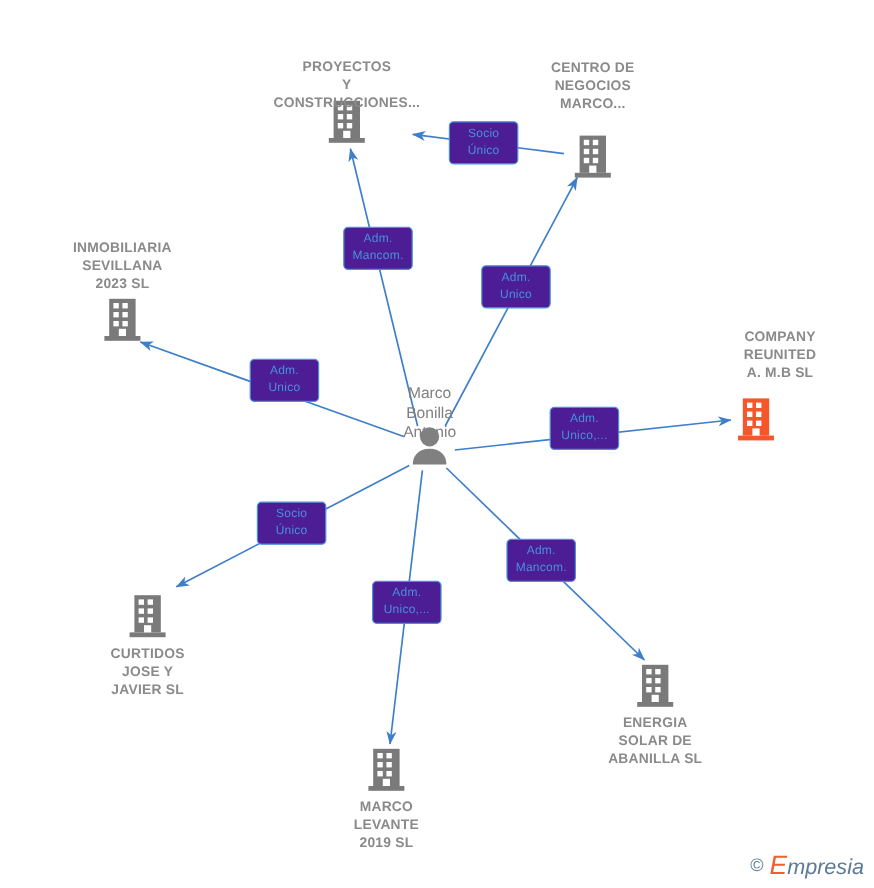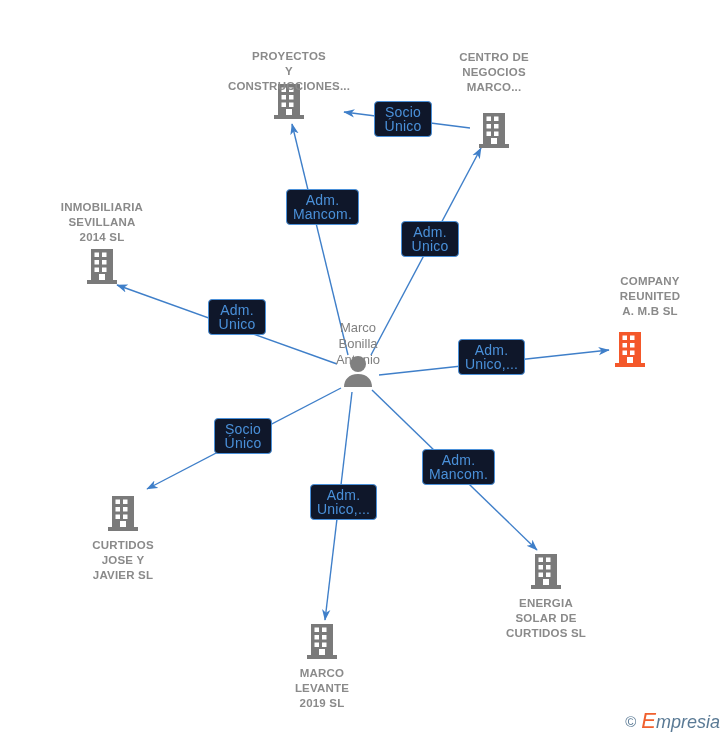--- a/index.html
+++ b/index.html
@@ -51,23 +51,23 @@
     letter-spacing: 0;
   }
   .node-icon {
     display: block;
     margin: 0 auto;
   }
   .edge-label {
     position: absolute;
     border: 1.2px solid #4a90d9;
     border-radius: 4px;
-    background: #0f172a;
+    background: #4c1d95;
     color: #4a90d9;
-    font-size: 14px;
+    font-size: 10px;
     line-height: 14px;
     text-align: center;
     padding: 3px 6px;
     box-sizing: border-box;
     white-space: pre-line;
     letter-spacing: 0.2px;
   }
   .watermark {
     position: absolute;
     right: 8px;
@@ -162,21 +162,21 @@
           <rect x="9.5" y="13" width="4.5" height="4.5" fill="#ffffff"></rect>
           <rect x="17" y="13" width="4.5" height="4.5" fill="#ffffff"></rect>
           <rect x="9.5" y="20.5" width="4.5" height="4.5" fill="#ffffff"></rect>
           <rect x="17" y="20.5" width="4.5" height="4.5" fill="#ffffff"></rect>
           <rect x="14" y="27" width="6" height="6" fill="#ffffff"></rect>
         </svg>
       </div>
       <div class="node" style="left: 22px; top: 200px; width: 160px;">
         <div class="node-label">INMOBILIARIA
 SEVILLANA
-2014  SL</div>
+2023  SL</div>
       </div>
       <div class="node" style="left: 613px; top: 330px; width: 34px; height: 38px;">
         <svg class="node-icon" width="34" height="38" viewBox="0 0 34 38">
           <rect x="6" y="2" width="22" height="31" fill="#f4582a"></rect>
           <rect x="2" y="33" width="30" height="4" fill="#f4582a"></rect>
           <rect x="9.5" y="5.5" width="4.5" height="4.5" fill="#ffffff"></rect>
           <rect x="17" y="5.5" width="4.5" height="4.5" fill="#ffffff"></rect>
           <rect x="9.5" y="13" width="4.5" height="4.5" fill="#ffffff"></rect>
           <rect x="17" y="13" width="4.5" height="4.5" fill="#ffffff"></rect>
           <rect x="9.5" y="20.5" width="4.5" height="4.5" fill="#ffffff"></rect>
@@ -234,21 +234,21 @@
           <rect x="9.5" y="13" width="4.5" height="4.5" fill="#ffffff"></rect>
           <rect x="17" y="13" width="4.5" height="4.5" fill="#ffffff"></rect>
           <rect x="9.5" y="20.5" width="4.5" height="4.5" fill="#ffffff"></rect>
           <rect x="17" y="20.5" width="4.5" height="4.5" fill="#ffffff"></rect>
           <rect x="14" y="27" width="6" height="6" fill="#ffffff"></rect>
         </svg>
       </div>
       <div class="node" style="left: 466px; top: 596px; width: 160px;">
         <div class="node-label">ENERGIA
 SOLAR DE
-CURTIDOS  SL</div>
+ABANILLA  SL</div>
       </div>
       <div class="node" style="left: 342px; top: 355px; width: 32px; height: 34px;">
         <svg class="node-icon" width="32" height="34" viewBox="0 0 32 34">
           <circle cx="16" cy="9" r="8" fill="#808080"></circle>
           <path d="M16 19 C6.5 19 2 25 2 32 L30 32 C30 25 25.5 19 16 19 Z" fill="#808080"></path>
         </svg>
       </div>
       <div class="node" style="left: 278px; top: 320px; width: 160px;">
         <div class="node-label person">Marco
 Bonilla

